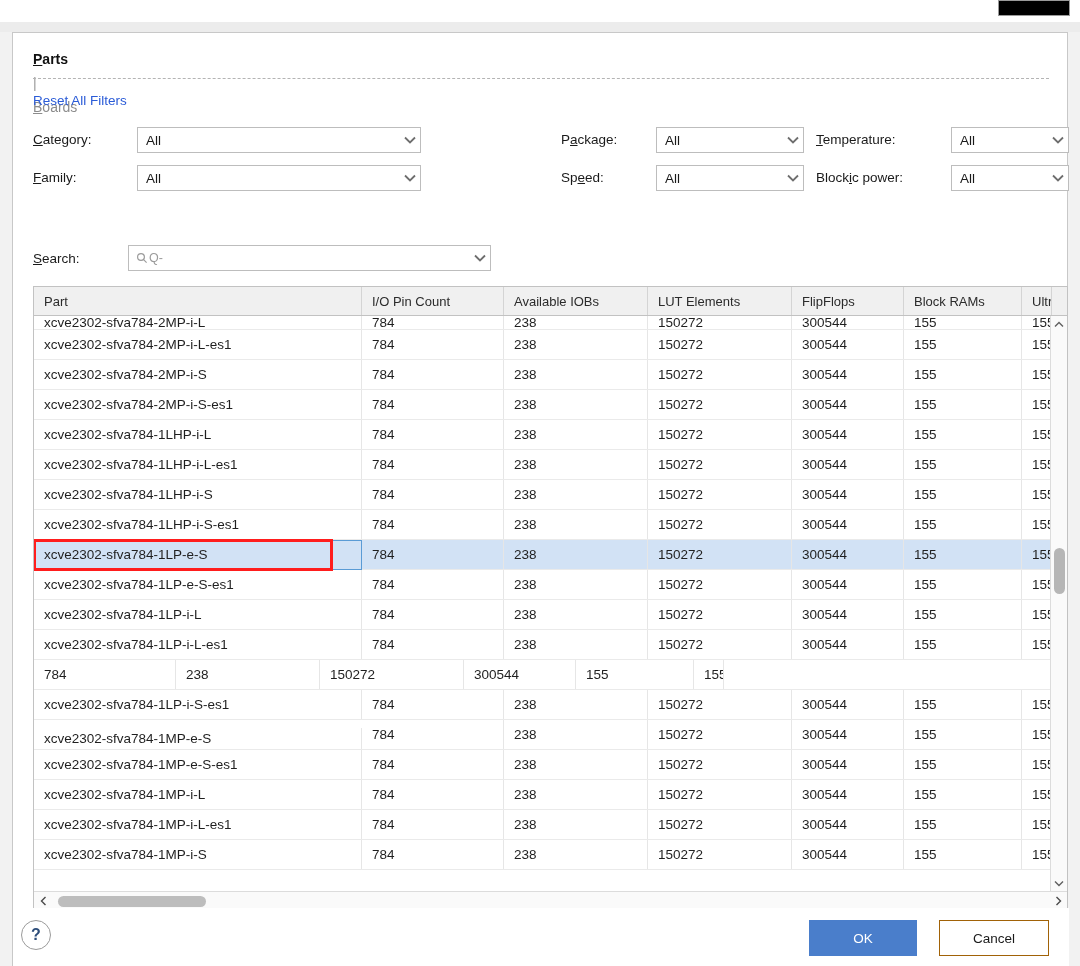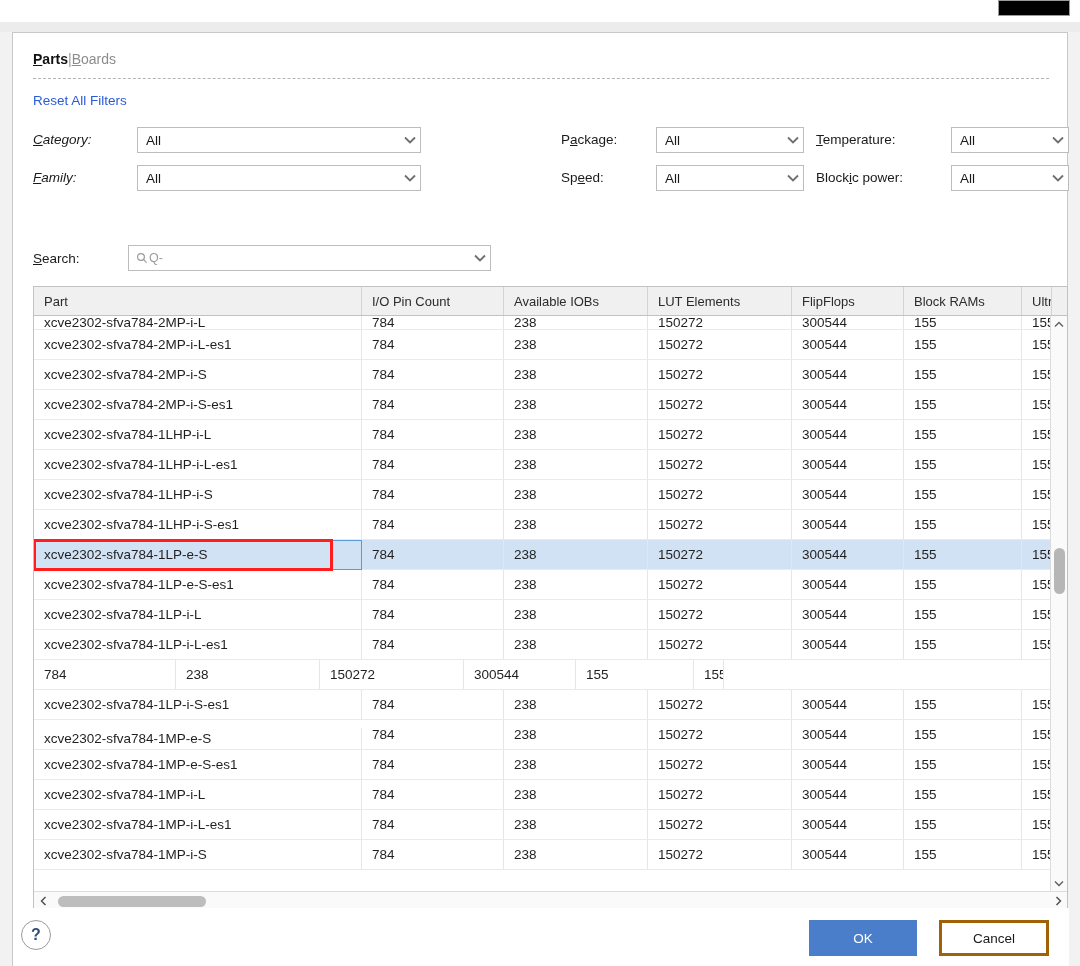--- a/index.html
+++ b/index.html
@@ -32,22 +32,23 @@
   .dialog {
     position: absolute; left: 12px; top: 32px; width: 1056px; height: 934px;
     background: #ffffff;
     border: 1px solid #c8c8c8;
     border-bottom: none;
   }
 
   
   .tabbar {
     position: absolute; left: 20px; top: 18px;
-    display: flex; align-items: baseline; gap: 0;
+    display: flex; align-items: baseline; gap: 8px;
     font-size: 14px;
+    flex-direction: column;
   }
   .tab-active { font-weight: bold; color: #111; cursor: default; }
   .tab-sep { color: #9a9a9a; font-weight: normal; }
   .tab-inactive { color: #8c8c8c; cursor: default; }
   .mn { text-decoration: underline; }
 
   .dashline {
     position: absolute; left: 20px; top: 45px; width: 1016px; height: 1px;
     border-top: 1px dashed #b4b4b4;
   }
@@ -69,21 +70,21 @@
     display: flex; align-items: center; cursor: pointer;
   }
   .fselect .val { padding-left: 8px; font-size: 13.5px; color: #1a1a1a; flex: 1; }
   .chev {
     width: 20px; display: flex; align-items: center; justify-content: center;
     color: #6e6e6e; font-size: 11px;
   }
   .chev svg { display: block; }
 
   
-  .c1-label { left: 0; font-style: italic; }
+  .c1-label { left: 0; }
   .c1-field { left: 104px; width: 284px; }
   .c2-label { left: 528px; }
   .c2-field { left: 623px; width: 148px; }
   .c3-label { left: 783px; }
   .c3-field { left: 918px; width: 118px; }
 
   
   .search-wrap { position: absolute; left: 20px; top: 212px; }
   .search-label { position: absolute; left: 0; top: 6px; font-size: 13.5px; }
   .search-box {
@@ -177,21 +178,21 @@
   }
   .btn {
     position: absolute; top: 12px; height: 36px;
     display: flex; align-items: center; justify-content: center;
     font-size: 13.5px; cursor: pointer;
   }
   .btn-ok {
     right: 152px; width: 108px; background: #4a7ecb; color: #fff; border: 1px solid #4a7ecb;
   }
   .btn-cancel {
-    right: 20px; width: 110px; background: #fff; color: #1a1a1a; border: 3px solid #a16207;
+    right: 20px; width: 110px; background: #fff; color: #1a1a1a; border: 1px solid #a16207;
   }
 </style>
 </head>
 <body>
 
 <div id="root">
 
   <div class="top-strip">
     <div class="top-black-box"></div>
   </div>

